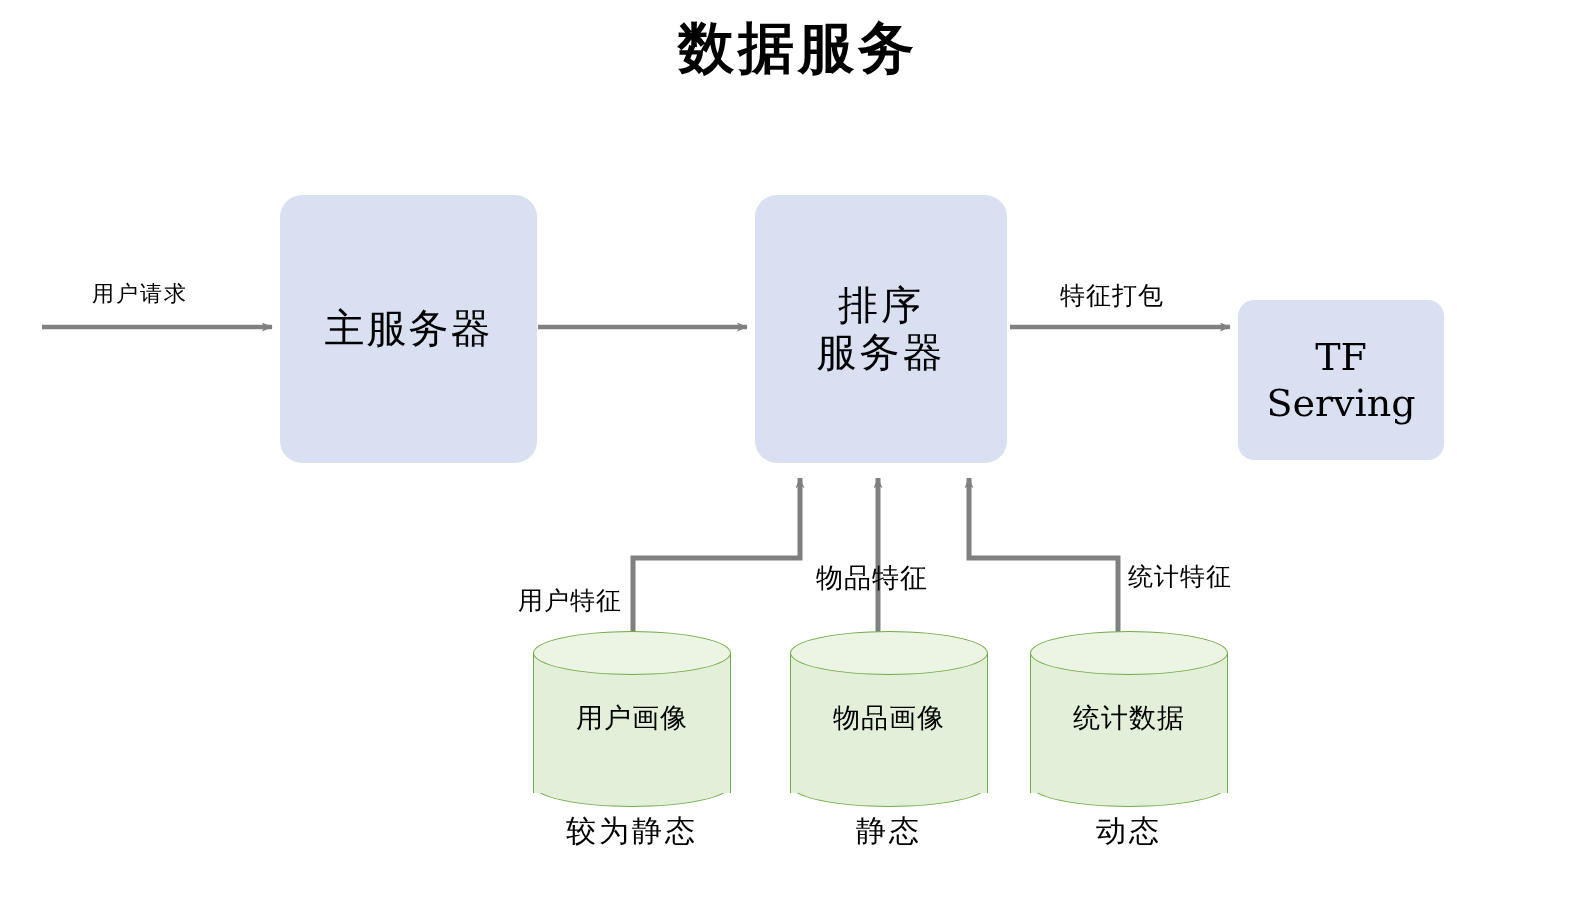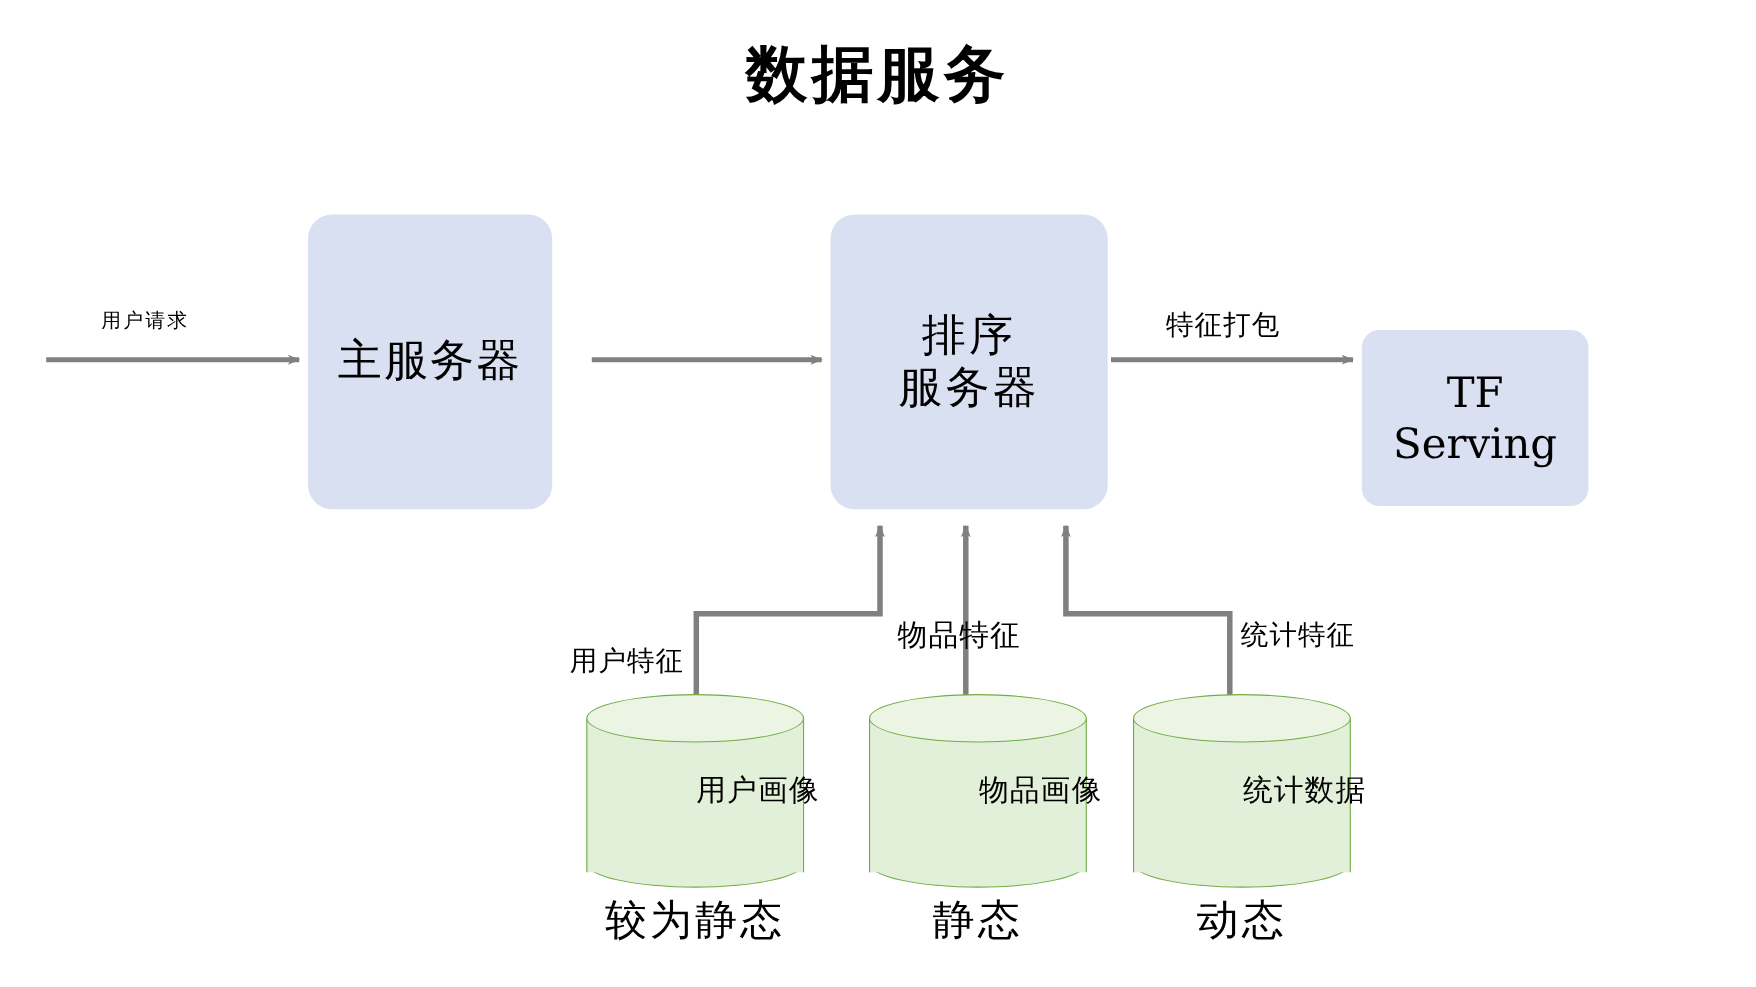--- a/index.html
+++ b/index.html
@@ -36,21 +36,20 @@
     left: 0;
     top: 14px;
     width: 1596px;
     text-align: center;
     font-family: "DejaVu Serif", "Liberation Serif", serif;
     font-weight: bold;
     font-size: 56px;
     letter-spacing: 4px;
     color: #000000;
     line-height: 1.2;
-    margin-top: 20px;
   }
 
   
   .proc-box {
     position: absolute;
     background: #d9e0f1;
     border-radius: 22px;
     display: flex;
     align-items: center;
     justify-content: center;
@@ -60,21 +59,21 @@
   }
   .proc-box .box-label {
     font-size: 40px;
     line-height: 1.18;
     letter-spacing: 2px;
     white-space: pre-line;
   }
 
   #box-main-server {
     left: 280px; top: 195px;
-    width: 222px; height: 268px;
+    width: 257px; height: 268px;
   }
   #box-rank-server {
     left: 755px; top: 195px;
     width: 252px; height: 268px;
   }
   #box-rank-server .box-label { letter-spacing: 3px; }
   #box-tf-serving {
     left: 1238px; top: 252px;
     width: 206px; height: 160px;
     border-radius: 16px;
@@ -119,56 +118,55 @@
     height: 44px;
     border: 1.6px solid #70ad47;
     border-radius: 50%;
     background: #ecf4e4;
     box-sizing: border-box;
   }
   .cyl-label {
     position: absolute;
     left: 0; top: 62px;
     width: 198px;
-    text-align: right;
+    text-align: center;
     font-family: "DejaVu Serif", "Liberation Serif", serif;
     font-size: 27px;
     letter-spacing: 1px;
     color: #000000;
     z-index: 5;
-    padding-left: 14px;
   }
   #cyl-user-profile { left: 533px; top: 638px; }
   #cyl-item-profile { left: 790px; top: 638px; }
   #cyl-stat-data    { left: 1030px; top: 638px; }
 
   .cyl-caption {
     position: absolute;
     width: 240px;
     text-align: center;
     font-family: "DejaVu Serif", "Liberation Serif", serif;
-    font-size: 38px;
+    font-size: 30px;
     letter-spacing: 3px;
     color: #000000;
   }
   #caption-user-profile { left: 512px; top: 811px; }
   #caption-item-profile { left: 769px; top: 811px; }
   #caption-stat-data    { left: 1009px; top: 811px; }
 
   
   .edge-label {
     position: absolute;
     font-family: "DejaVu Serif", "Liberation Serif", serif;
     color: #000000;
     white-space: pre-line;
     line-height: 1.22;
   }
   #label-user-request {
     left: 92px; top: 281px;
-    font-size: 18px;
+    font-size: 22px;
     letter-spacing: 2px;
   }
   #label-ids-features {
     left: 570px; top: 224px;
     font-size: 24px;
     letter-spacing: 0px;
     text-align: left;
   }
   #label-feature-pack {
     left: 1060px; top: 281px;

